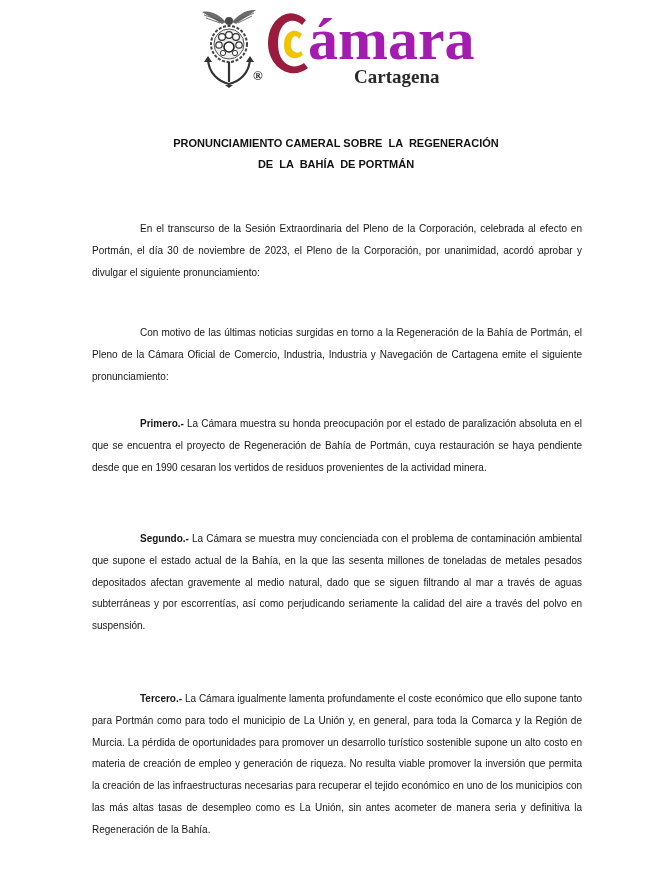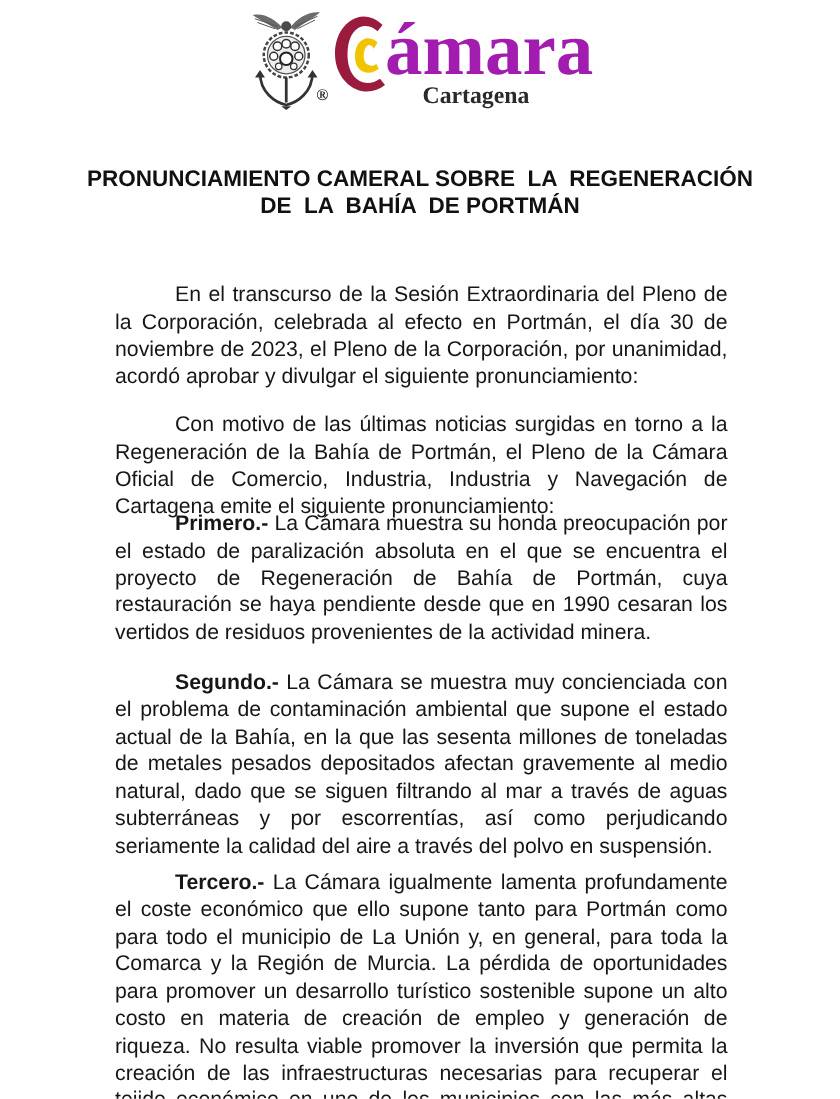--- a/index.html
+++ b/index.html
@@ -5,34 +5,34 @@
   html, body { margin: 0; padding: 0; background: #ffffff; }
   body { width: 672px; height: 879px; position: relative; overflow: hidden;
          font-family: "Liberation Sans", sans-serif; color: #111111; }
   .logo { position: absolute; left: 198px; top: 6px; width: 290px; height: 86px; }
   .emblem { position: absolute; left: 0; top: 0; width: 62px; height: 82px; }
   .reg { position: absolute; left: 55px; top: 62px; font-family: "Liberation Serif", serif;
          font-size: 13px; font-weight: bold; color: #222; }
   .bigc { position: absolute; left: 68px; top: 4px; width: 46px; height: 66px; }
   .brand { position: absolute; left: 110px; top: 0px; font-family: "Liberation Serif", serif;
            font-weight: bold; font-size: 60px; color: #a21caf; letter-spacing: 0px; line-height: 66px; }
-  .city { position: absolute; left: 140px; top: 60px; font-family: "Liberation Serif", serif;
+  .city { position: absolute; left: 156px; top: 60px; font-family: "Liberation Serif", serif;
           font-weight: bold; font-size: 19px; color: #2a2a2a; line-height: 22px; }
 
   .title { position: absolute; left: 0; width: 672px; text-align: center; font-weight: bold;
-           font-size: 18px; line-height: 21px; white-space: pre; color: #111; }
+           font-size: 11px; line-height: 21px; white-space: pre; color: #111; }
   .title.t1 { top: 133px; }
   .title.t2 { top: 154px; }
   .title.t2 span { text-underline-offset: 2px; }
 
-  .para { position: absolute; left: 92px; width: 490px; font-size: 17px; line-height: 21.8px;
+  .para { position: absolute; left: 92px; width: 490px; font-size: 10px; line-height: 21.8px;
           text-align: justify; text-indent: 48px; color: #161616; }
   .p1 { top: 208px; }
   .p2 { top: 312px; }
-  .p3 { top: 391px; }
+  .p3 { top: 403px; }
   .p4 { top: 518px; }
   .p5 { top: 678px; }
   .lead { font-weight: bold; }
 </style>
 </head>
 <body>
 
 <div class="logo">
   <svg class="emblem" viewBox="0 0 62 82">
 

